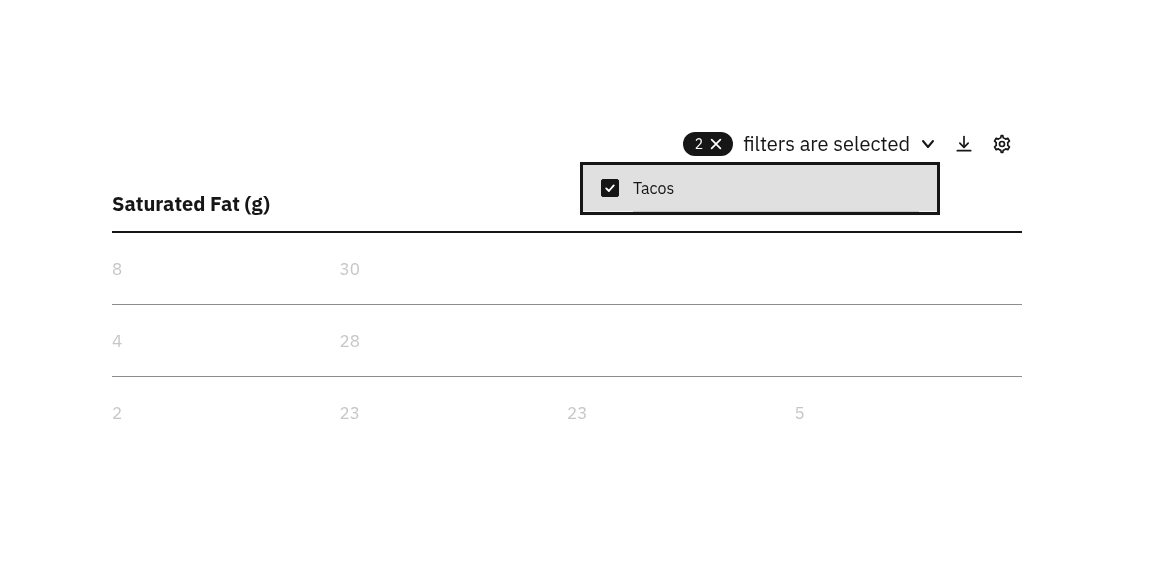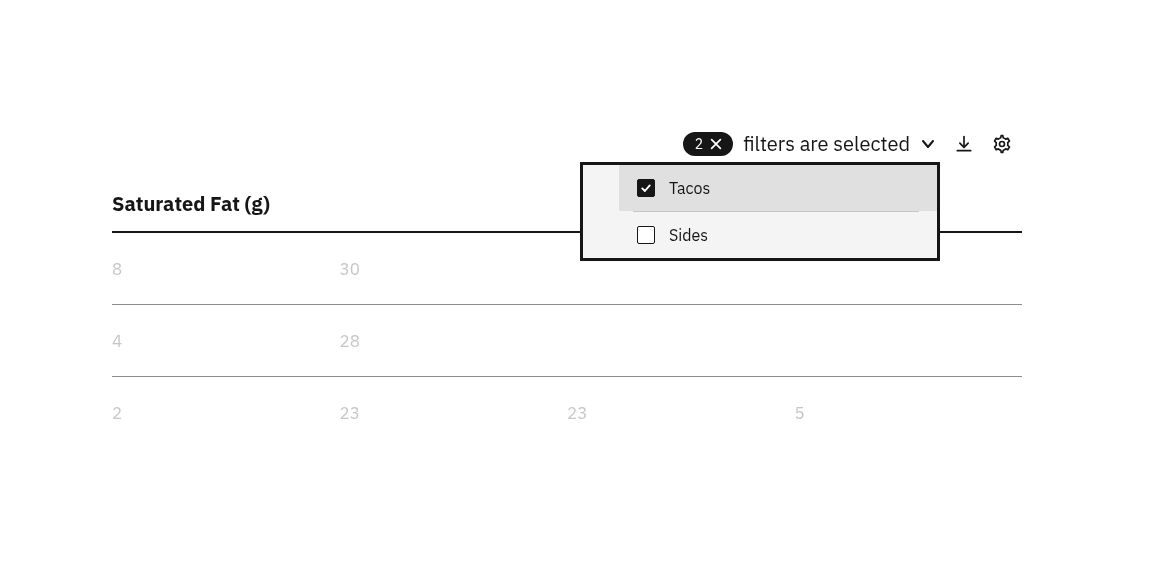--- a/index.html
+++ b/index.html
@@ -85,21 +85,20 @@
   }
   .dropdown .option {
     display: flex;
     align-items: center;
     padding: 13px 18px;
     font-size: 16px;
     color: #161616;
     cursor: pointer;
     gap: 14px;
     position: relative;
-    margin-left: 36px;
   }
   .dropdown .option.selected {
     background: #e0e0e0;
   }
   .dropdown .option .chk {
     width: 18px;
     height: 18px;
     flex: 0 0 18px;
     border: 1.5px solid #161616;
     border-radius: 2px;
@@ -224,28 +223,20 @@
   <div class="dropdown">
     <div class="option selected">
       <span class="chk checked">
         <svg viewBox="0 0 16 16" fill="none" stroke-width="2.5" stroke-linecap="round" stroke-linejoin="round">
             <polyline points="3,8.5 6.5,12 13,4.5"></polyline>
           </svg>
       </span>
       <span>Tacos</span>
     </div>
     <div class="sep"></div>
-    <div class="option">
-      <span class="chk">
-        <svg viewBox="0 0 16 16" fill="none" stroke-width="2.5" stroke-linecap="round" stroke-linejoin="round">
-            <polyline points="3,8.5 6.5,12 13,4.5"></polyline>
-          </svg>
-      </span>
-      <span>Sides</span>
-    </div>
   </div>
 
   <div class="table-wrap">
     <div class="table-header">
       <div class="col h">Saturated Fat (g)</div>
       <div class="col h"></div>
       <div class="col h"></div>
     </div>
 
     <div class="row">

